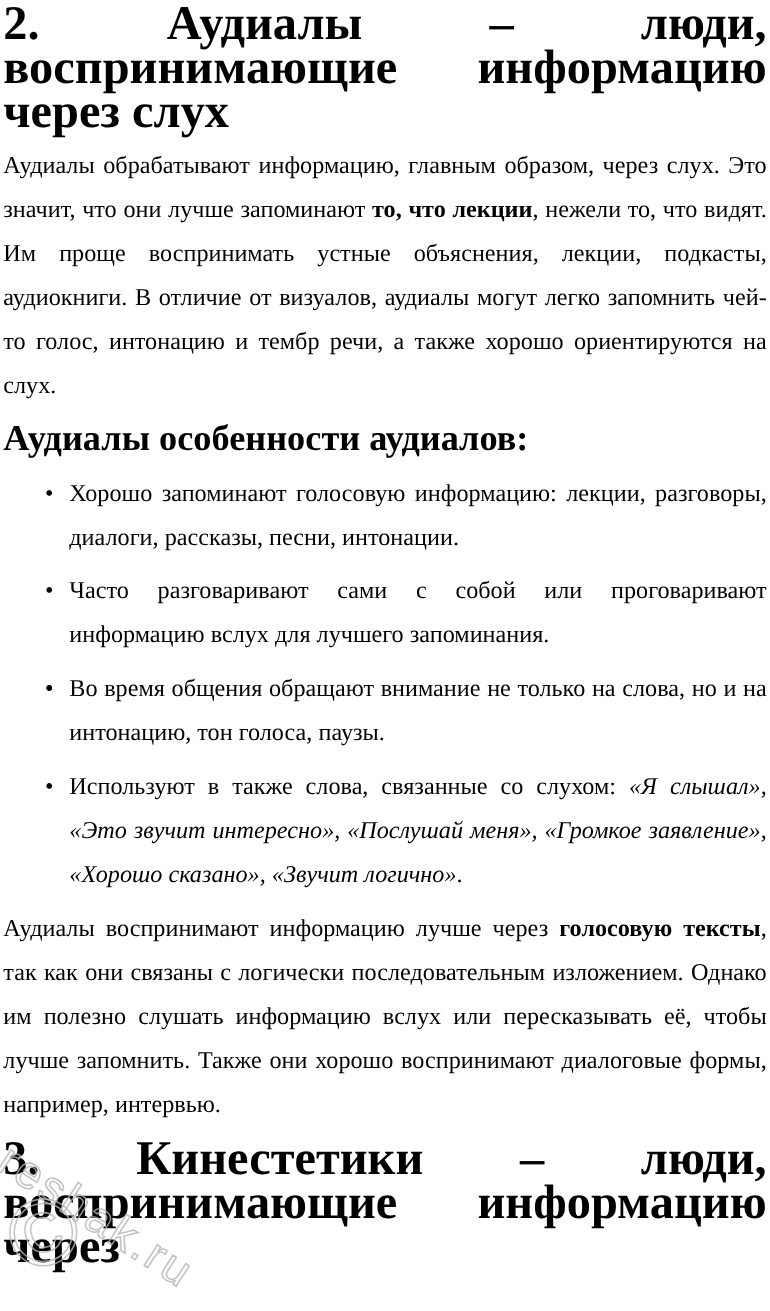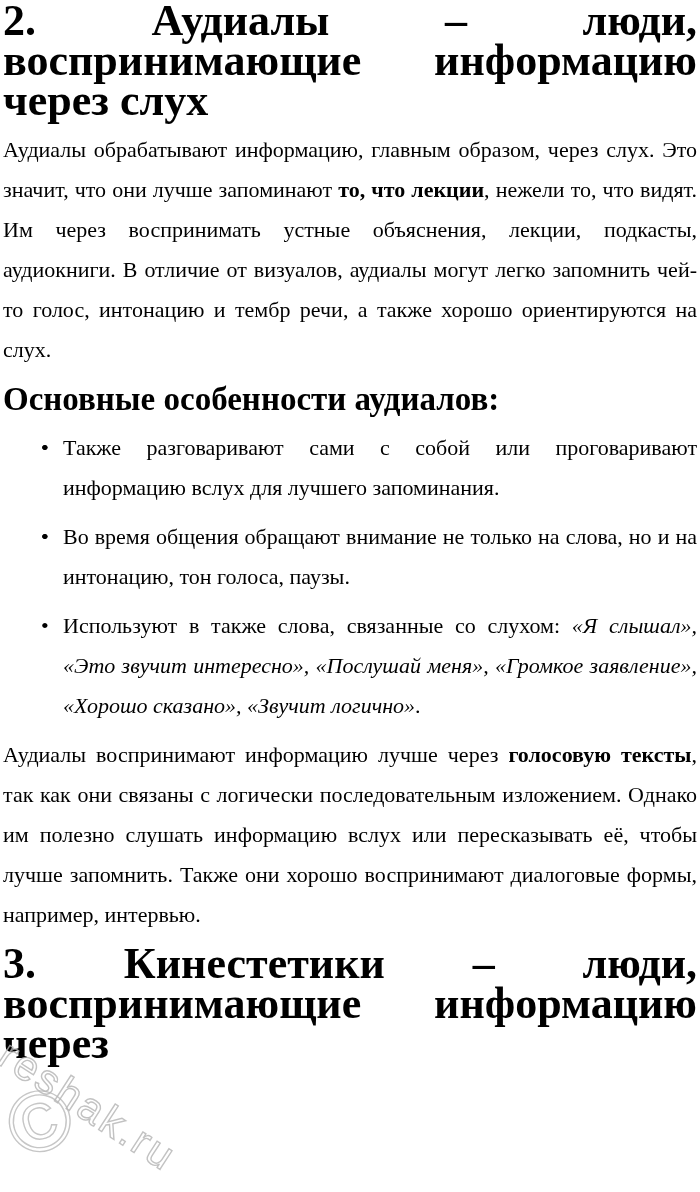--- a/index.html
+++ b/index.html
@@ -53,27 +53,27 @@
     opacity:.8;
   }
 </style>
 </head>
 <body>
 
 <div class="page">
 
   <h1 class="blk heading">2. Аудиалы – люди, воспринимающие информацию через слух</h1>
 
-  <p class="blk"><span>Аудиалы обрабатывают информацию, главным образом, через слух. Это значит, что они лучше запоминают </span><b>то, что лекции</b><span>, нежели то, что видят. Им через воспринимать устные объяснения, лекции, подкасты, аудиокниги. В отличие от визуалов, аудиалы могут легко запомнить чей-то голос, интонацию и тембр речи, а также хорошо ориентируются на слух.</span></p>
+  <p class="blk"><span>Аудиалы обрабатывают информацию, главным образом, через слух. Это значит, что они лучше запоминают </span><b>то, что лекции</b><span>, нежели то, что видят. Им проще воспринимать устные объяснения, лекции, подкасты, аудиокниги. В отличие от визуалов, аудиалы могут легко запомнить чей-то голос, интонацию и тембр речи, а также хорошо ориентируются на слух.</span></p>
 
-  <h2 class="blk heading">Основные особенности аудиалов:</h2>
+  <h2 class="blk heading">Аудиалы особенности аудиалов:</h2>
 
   <ul class="bullets">
-    <li><span class="dot">•</span></li>
-    <li><span class="dot">•</span><span>Также разговаривают сами с собой или проговаривают информацию вслух для лучшего запоминания.</span></li>
+    <li><span class="dot">•</span><span>Хорошо запоминают голосовую информацию: лекции, разговоры, диалоги, рассказы, песни, интонации.</span></li>
+    <li><span class="dot">•</span><span>Часто разговаривают сами с собой или проговаривают информацию вслух для лучшего запоминания.</span></li>
     <li><span class="dot">•</span></li>
     <li><span class="dot">•</span><span>Во время общения обращают внимание не только на слова, но и на интонацию, тон голоса, паузы.</span></li>
     <li><span class="dot">•</span><span>Используют в также слова, связанные со слухом: </span><i>«Я слышал», «Это звучит интересно», «Послушай меня», «Громкое заявление», «Хорошо сказано», «Звучит логично»</i><span>.</span></li>
   </ul>
 
   <p class="blk"><span>Аудиалы воспринимают информацию лучше через </span><b>голосовую тексты</b><span>, так как они связаны с логически последовательным изложением. Однако им полезно слушать информацию вслух или пересказывать её, чтобы лучше запомнить. Также они хорошо воспринимают диалоговые формы, например, интервью.</span></p>
 
   <h1 class="blk heading">
       <span class="stretch">3. Кинестетики – люди, воспринимающие информацию через</span>
     </h1>

